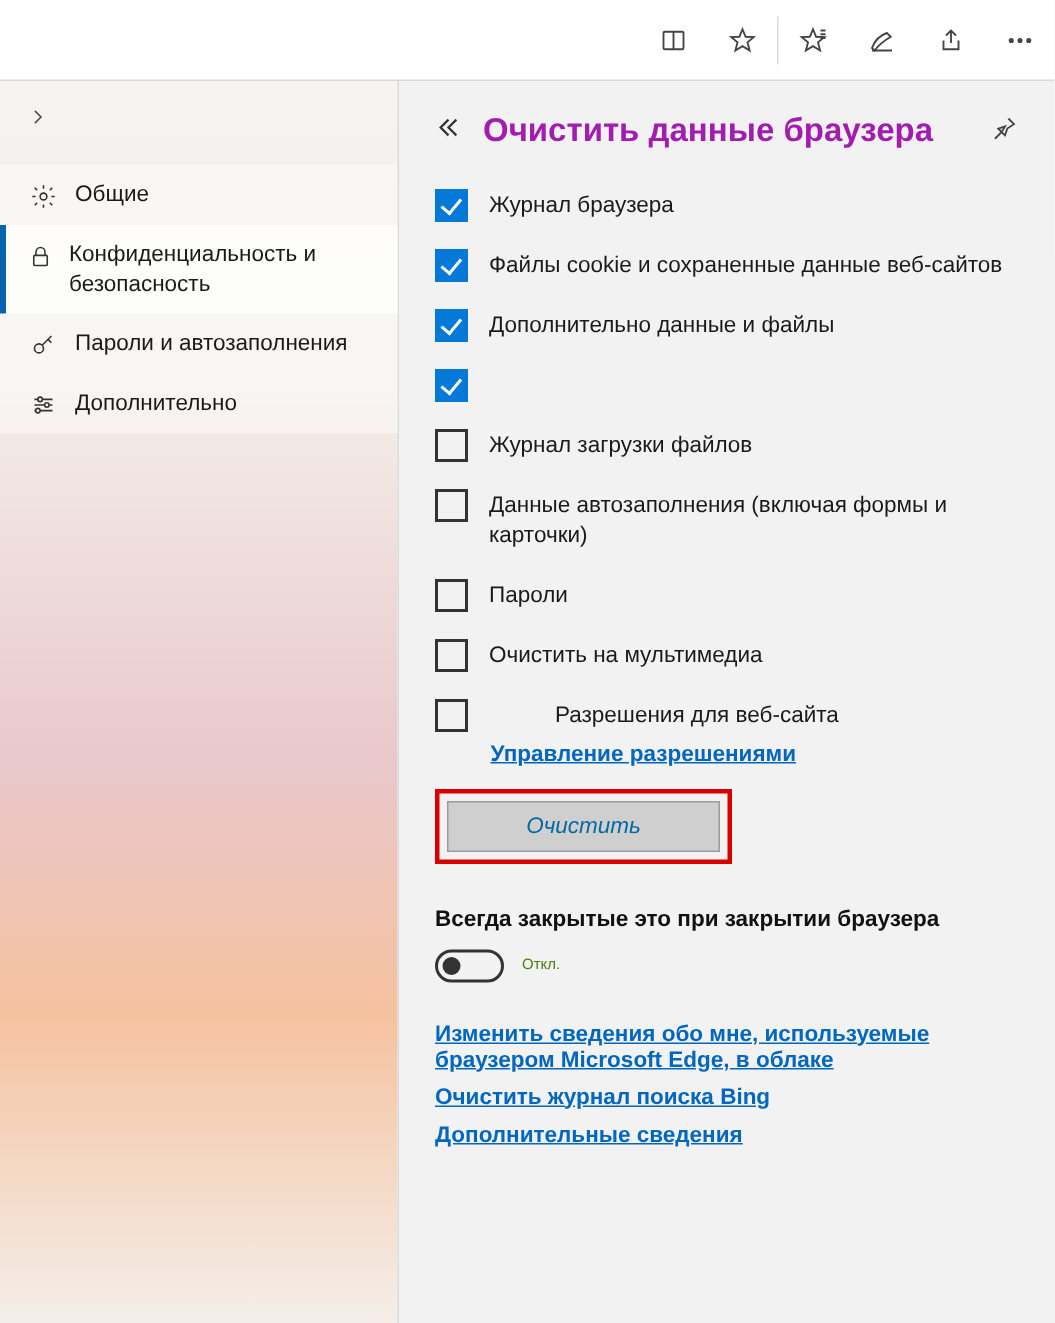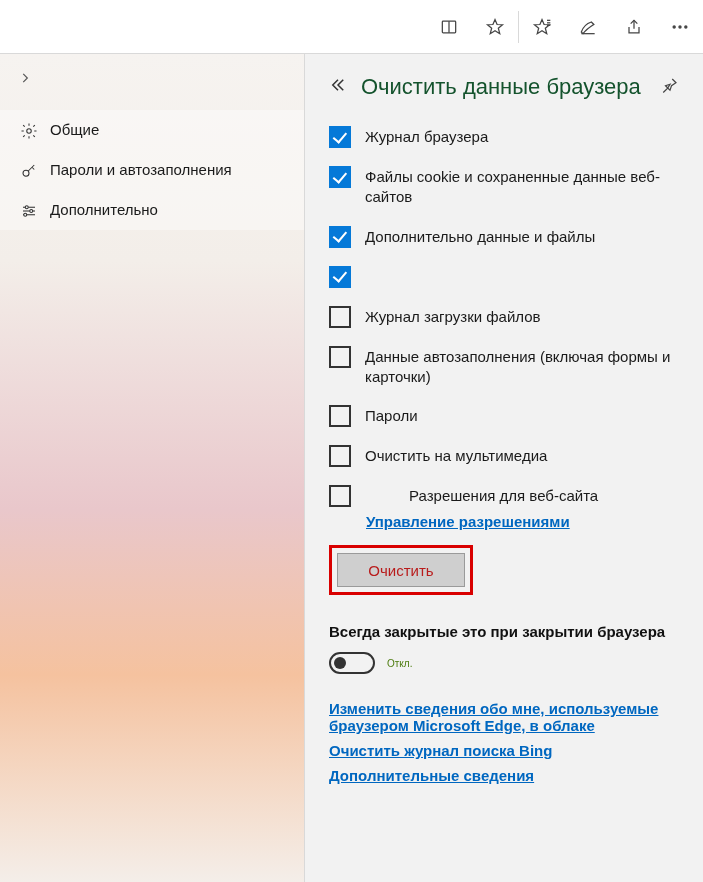--- a/index.html
+++ b/index.html
@@ -9,48 +9,48 @@
   .topbar { height: 54px; display: flex; align-items: center; border-bottom: 1px solid #d9d9d9; }
   .topbar .spacer { flex: 1; }
   .topbar .icon-btn { width: 46px; height: 54px; display: flex; align-items: center; justify-content: center; cursor: pointer; }
   .topbar .divider { width: 1px; height: 32px; background: #d9d9d9; }
   .topbar svg { width: 20px; height: 20px; fill: none; stroke: #444; stroke-width: 1.5; }
 
   
   .body { display: flex; height: calc(882px - 54px); }
 
   
-  .sidebar { width: 305px; background: linear-gradient(180deg, #f6f3f0 0%, #f3eee9 25%, #e9c7cb 55%, #f5c29f 75%, #f4eee9 100%); border-right: 1px solid #d9d9d9; }
+  .sidebar { width: 266px; background: linear-gradient(180deg, #f6f3f0 0%, #f3eee9 25%, #e9c7cb 55%, #f5c29f 75%, #f4eee9 100%); border-right: 1px solid #d9d9d9; }
   .sidebar-head { height: 52px; display: flex; align-items: center; padding-left: 18px; }
   .chev-right svg { width: 14px; height: 14px; stroke: #555; stroke-width: 2; fill: none; }
   .nav { margin-top: 4px; background: rgba(255,255,255,0.4); }
   .nav-item { display: flex; align-items: flex-start; padding: 10px 12px 10px 18px; cursor: pointer; }
   .nav-item .nav-icon { width: 22px; display: flex; justify-content: center; padding-top: 2px; }
   .nav-item .nav-icon svg { width: 18px; height: 18px; stroke: #333; stroke-width: 1.4; fill: none; }
   .nav-item .nav-label { font-size: 15px; color: #1a1a1a; padding-left: 10px; line-height: 1.3; }
   .nav-item.selected { background: rgba(255,255,255,0.75); border-left: 4px solid #0864b3; padding-left: 14px; }
 
   
   .panel { flex: 1; background: #f2f2f2; padding: 20px 24px 20px 24px; overflow-y: auto; position: relative; }
   .panel-head { display: flex; align-items: center; margin-bottom: 26px; }
   .back-dbl svg { width: 18px; height: 18px; stroke: #333; stroke-width: 2; fill: none; }
-  .panel-title { font-size: 22px; font-weight: 400; color: #14532d; margin-left: 14px; flex: 1; }
+  .panel-title { font-size: 22px; font-weight: 700; color: #a21caf; margin-left: 14px; flex: 1; }
   .pin svg { width: 18px; height: 18px; stroke: #444; stroke-width: 1.6; fill: none; }
 
   .check-row { display: flex; align-items: flex-start; margin-bottom: 18px; }
   .checkbox { width: 22px; height: 22px; border: 2px solid #333; flex-shrink: 0; display: flex; align-items: center; justify-content: center; cursor: pointer; background:#f2f2f2; }
   .checkbox.checked { background: #0579d8; border-color: #0579d8; }
   .checkbox.checked::after { content: ""; width: 6px; height: 11px; border: solid #fff; border-width: 0 2.5px 2.5px 0; transform: rotate(40deg) translate(-1px,-1px); }
   .check-label { font-size: 15px; color: #1a1a1a; margin-left: 14px; line-height: 1.35; padding-top: 1px; }
 
   .link { color: #0067c0; font-size: 15px; text-decoration: underline; cursor: pointer; display: inline-block; font-weight: bold; }
   .link.indent { margin-left: 37px; margin-top: -2px; }
 
   .clear-btn-wrap { border: 3px solid #d90000; display: inline-block; margin-top: 14px; margin-bottom: 20px; padding: 5px; }
-  .clear-btn { width: 128px; height: 34px; background: #cfcfcf; border: 1.5px solid #9a9a9a; font-size: 15px; color: #b91c1c; cursor: pointer; }
+  .clear-btn { width: 182px; height: 34px; background: #cfcfcf; border: 1.5px solid #9a9a9a; font-size: 15px; color: #0369a1; cursor: pointer; font-style: italic; }
 
   .section-heading { font-size: 15px; font-weight: 600; color: #111; margin: 8px 0 12px 0; }
 
   .toggle-row { display: flex; align-items: center; margin-bottom: 26px; }
   .toggle { width: 46px; height: 22px; border: 2px solid #333; border-radius: 12px; position: relative; cursor: pointer; }
   .toggle-knob { width: 12px; height: 12px; background: #333; border-radius: 50%; position: absolute; left: 3px; top: 3px; }
   .toggle-label { font-size: 10px; color: #4d7c0f; margin-left: 12px; }
 
   .links-block .link { margin-bottom: 8px; }
 </style>
@@ -113,20 +113,29 @@
     </div>
     <div class="nav">
       <div class="nav-item">
         <span class="nav-icon">
           <svg viewBox="0 0 24 24">
               <circle cx="12" cy="12" r="3"></circle>
               <path d="M12 2v3M12 19v3M4.2 4.2l2.1 2.1M17.7 17.7l2.1 2.1M2 12h3M19 12h3M4.2 19.8l2.1-2.1M17.7 6.3l2.1-2.1"></path>
             </svg>
         </span>
         <span class="nav-label">Общие</span>
+      </div>
+      <div class="nav-item selected">
+        <span class="nav-icon">
+          <svg viewBox="0 0 24 24">
+              <rect x="6" y="11" width="12" height="9" rx="1"></rect>
+              <path d="M8 11 V8 a4 4 0 0 1 8 0 v3"></path>
+            </svg>
+        </span>
+        <span class="nav-label">Конфиденциальность и безопасность</span>
       </div>
       <div class="nav-item">
         <span class="nav-icon">
           <svg viewBox="0 0 24 24">
               <circle cx="8" cy="15" r="4"></circle>
               <path d="M11 12 L19 4 M16 7 L19 10"></path>
             </svg>
         </span>
         <span class="nav-label">Пароли и автозаполнения</span>
       </div>

